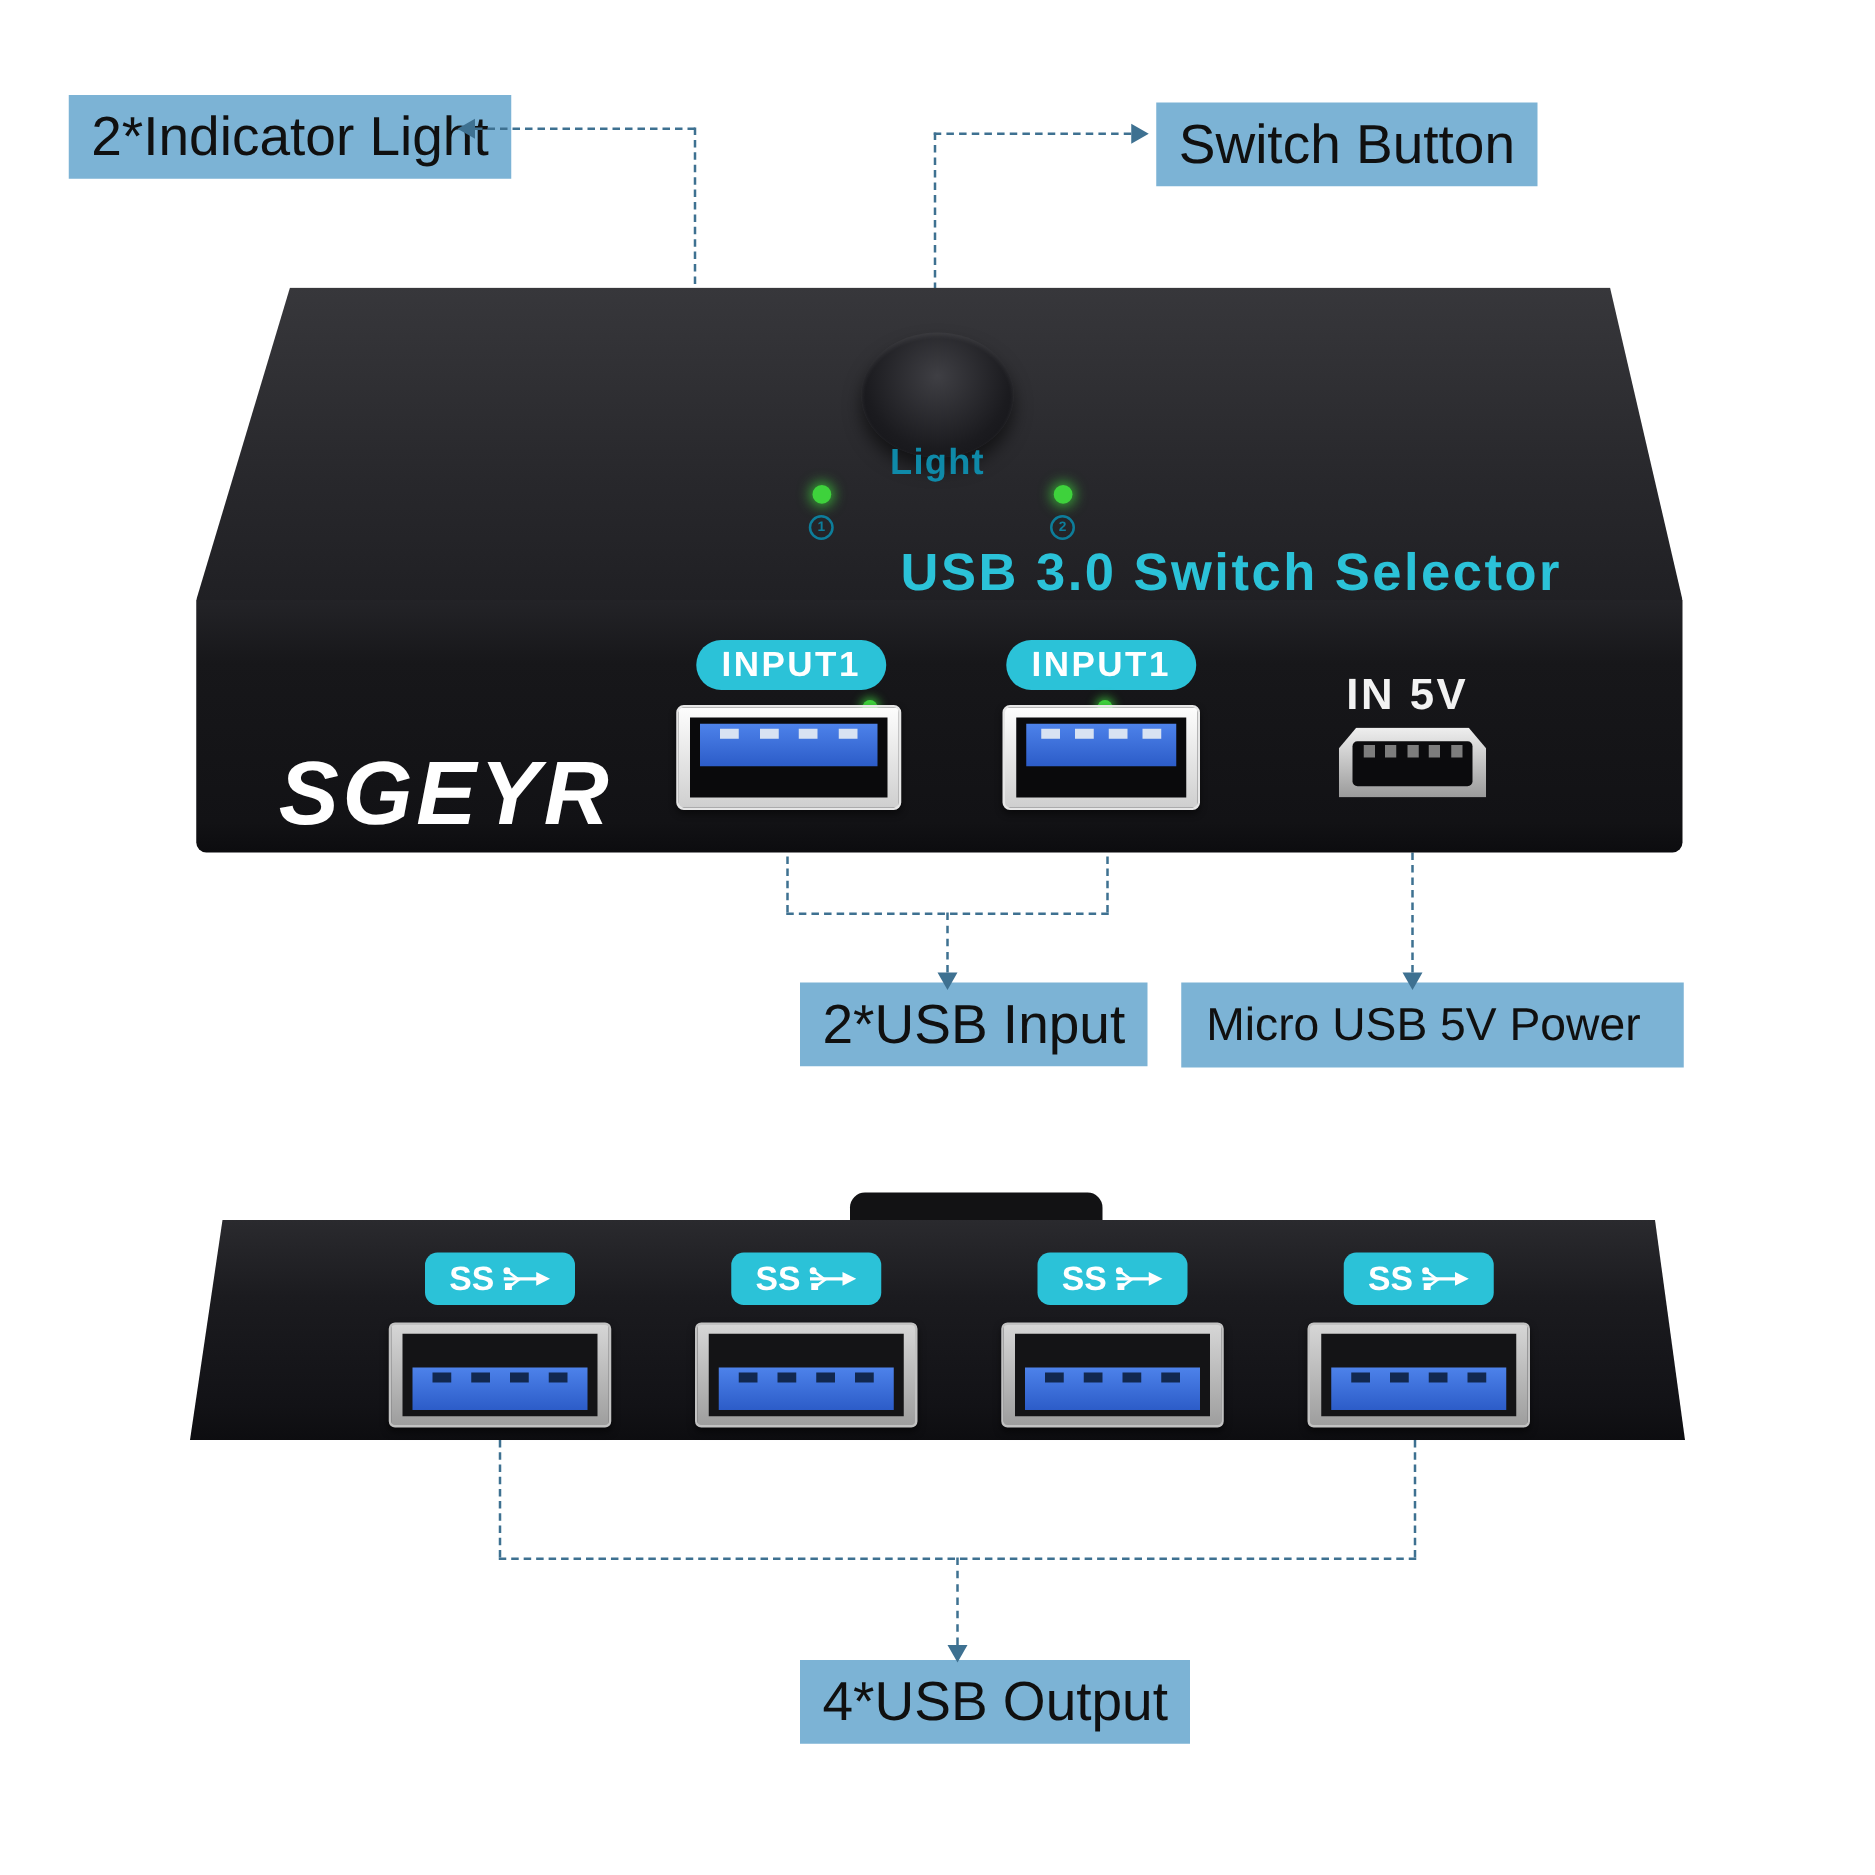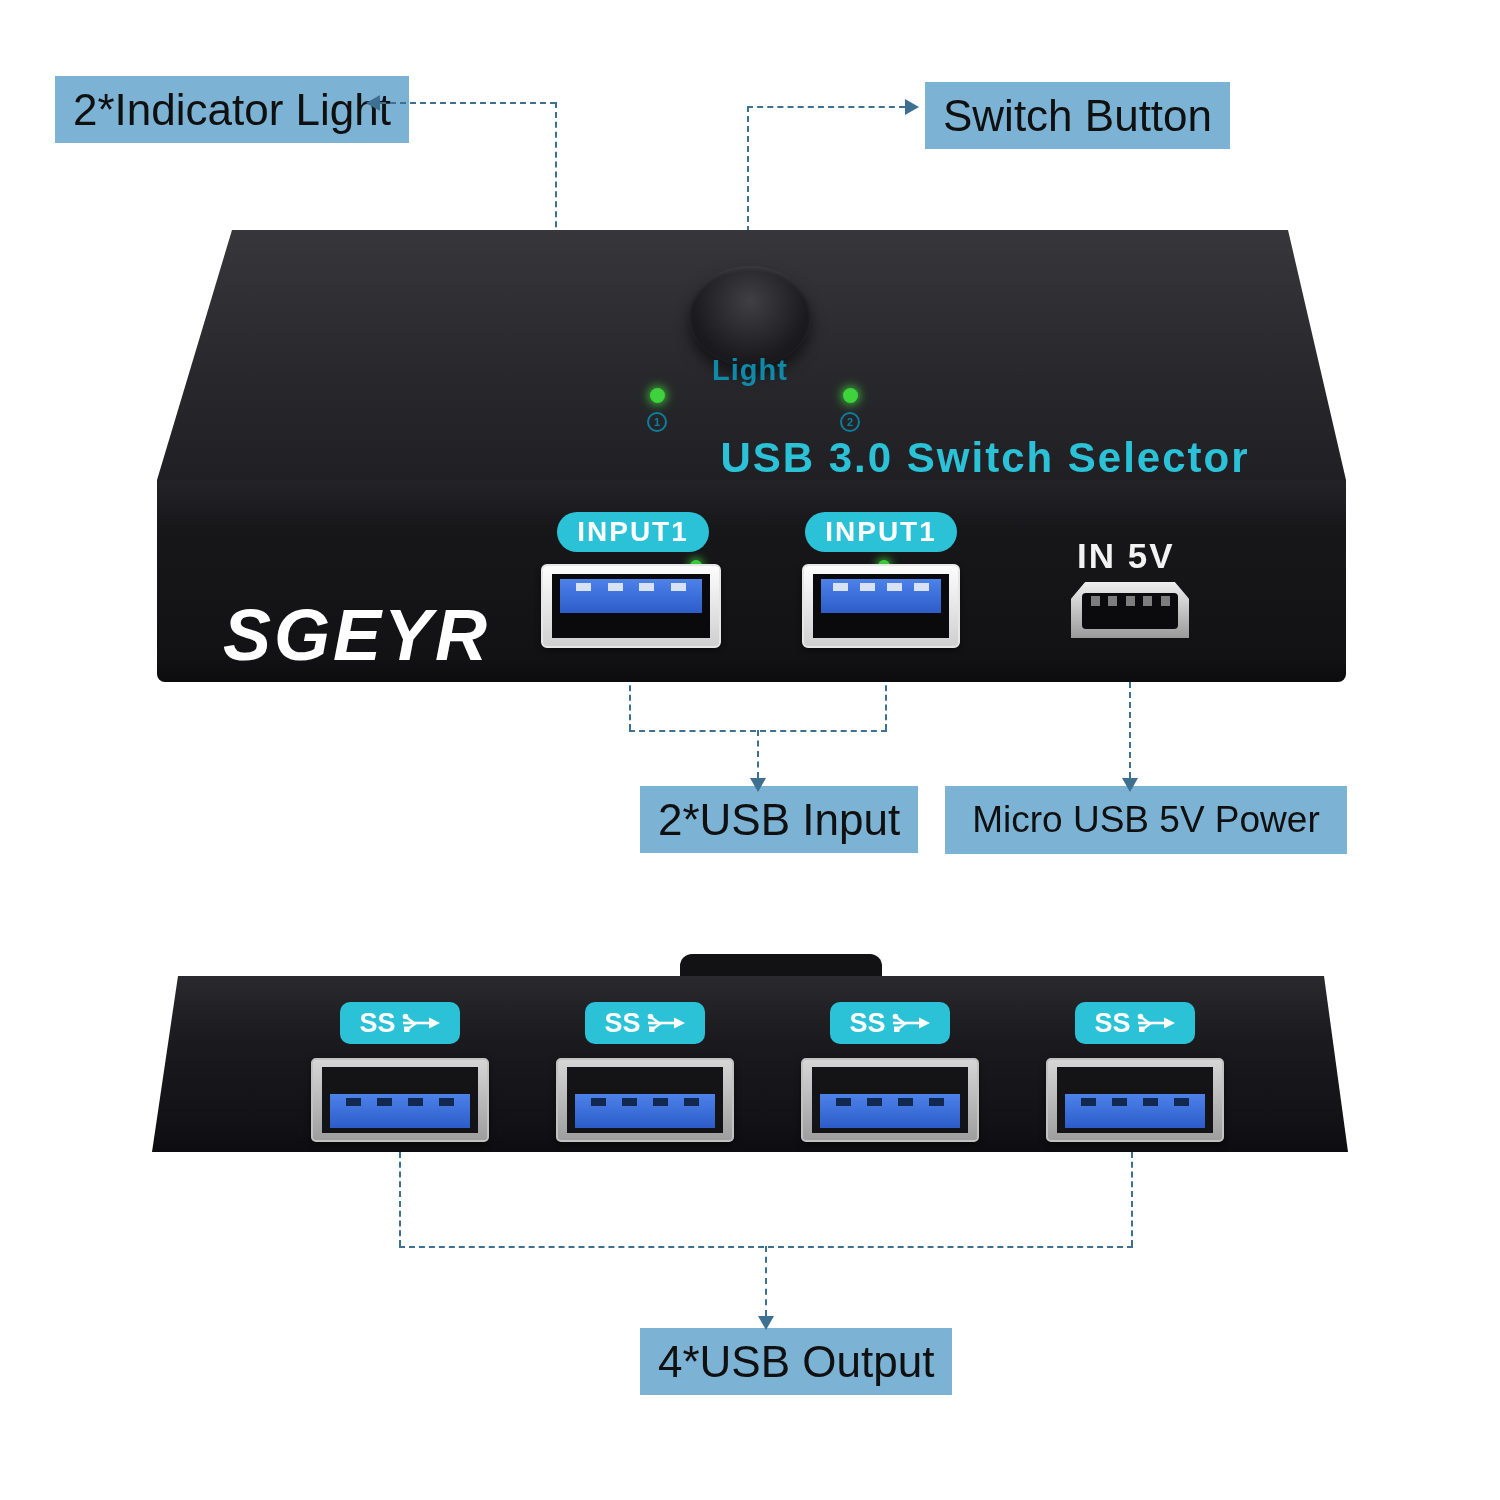--- a/index.html
+++ b/index.html
@@ -90,21 +90,21 @@
   .pin-dark{width:15px;height:8px;background:#12284f;}
 </style>
 </head>
 <body>
 
 <div class="canvas">
 
   <div class="callout" style="left:55px;top:76px;">2*Indicator Light</div>
   <div class="callout" style="left:925px;top:82px;">Switch Button</div>
   <div class="callout" style="left:640px;top:786px;text-align:center;">2*USB Input</div>
-  <div class="callout two-line" style="left:945px;top:786px;text-align:center;">
+  <div class="callout two-line" style="left:945px;top:786px;">
     <div>Micro USB 5V Power</div>
   </div>
   <div class="callout" style="left:640px;top:1328px;">4*USB Output</div>
 
   <div class="arrow-left" style="left:366px;top:95px;"></div>
   <div class="hline" style="left:380px;top:102px;width:176px;"></div>
   <div class="vline" style="left:555px;top:102px;height:284px;"></div>
   <div class="hline" style="left:555px;top:386px;width:95px;"></div>
 
   <div class="vline" style="left:747px;top:106px;height:176px;"></div>

